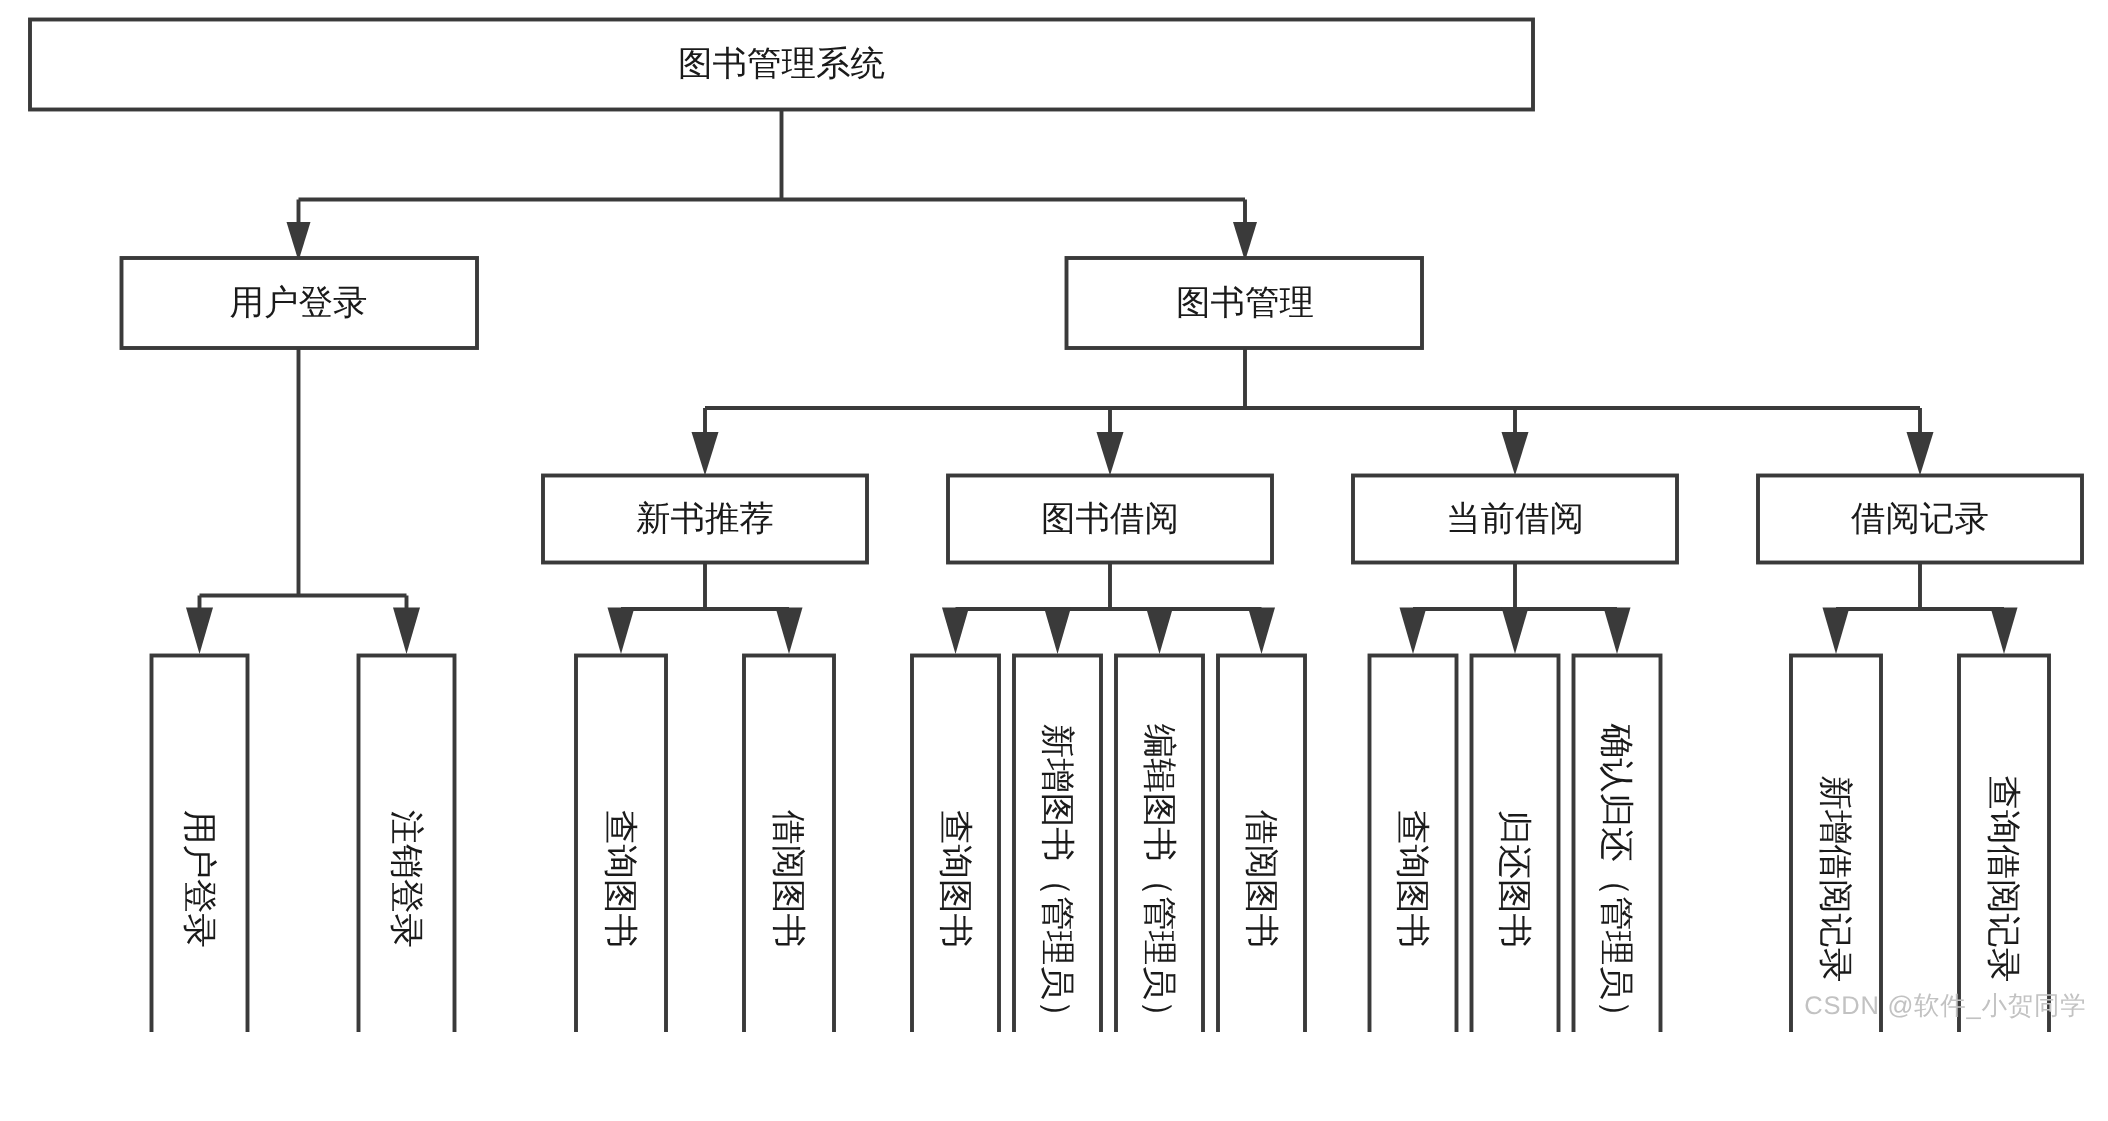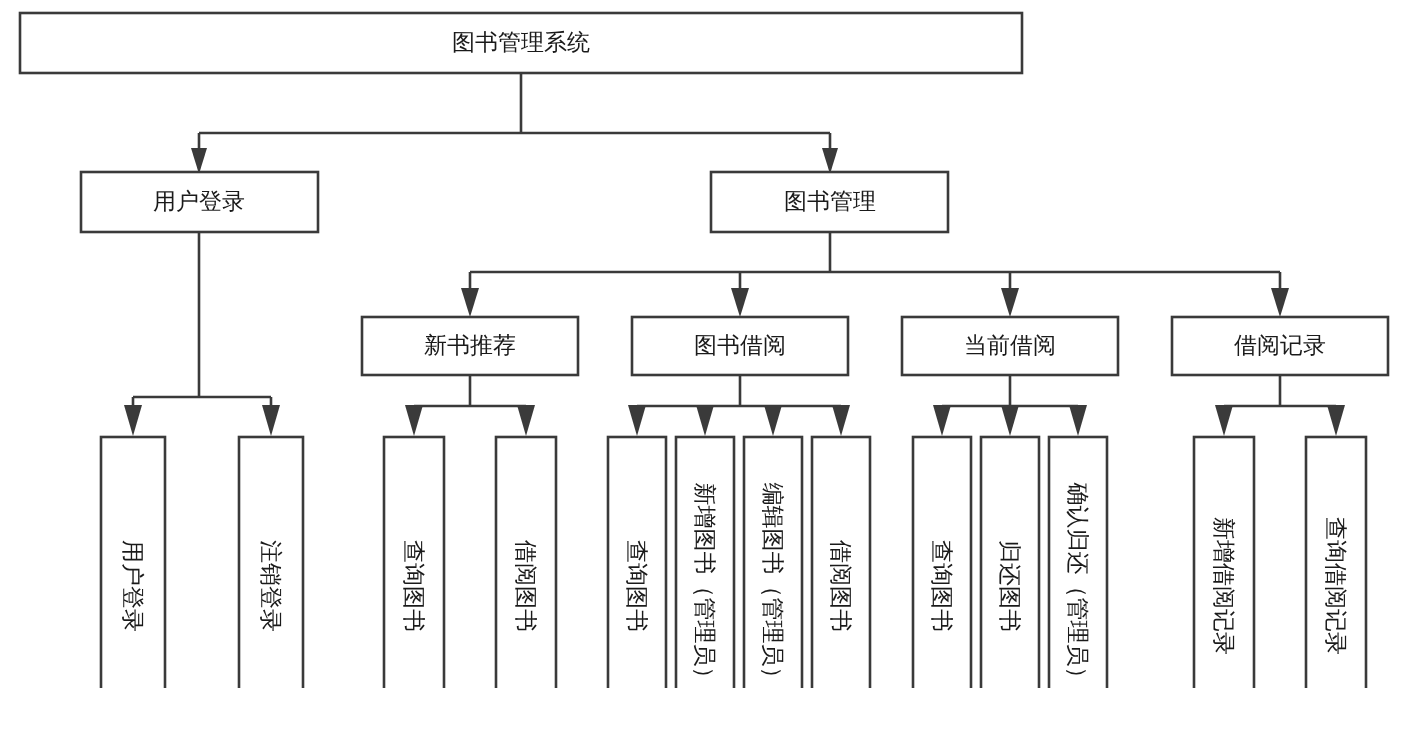--- a/index.html
+++ b/index.html
@@ -202,14 +202,15 @@
       <text class="node-label-vertical" transform="translate(1224,586) rotate(90)" x="0" y="8">新增借阅记录</text>
     </g>
 
     <g>
       <rect class="node-box" x="1306" y="437" width="60" height="298"></rect>
       <text class="node-label-vertical" transform="translate(1336,586) rotate(90)" x="0" y="8">查询借阅记录</text>
     </g>
 
   </svg>
 
+  <div class="watermark">CSDN @软件_小贺同学</div>
 
 </div>
 
 </body></html>

